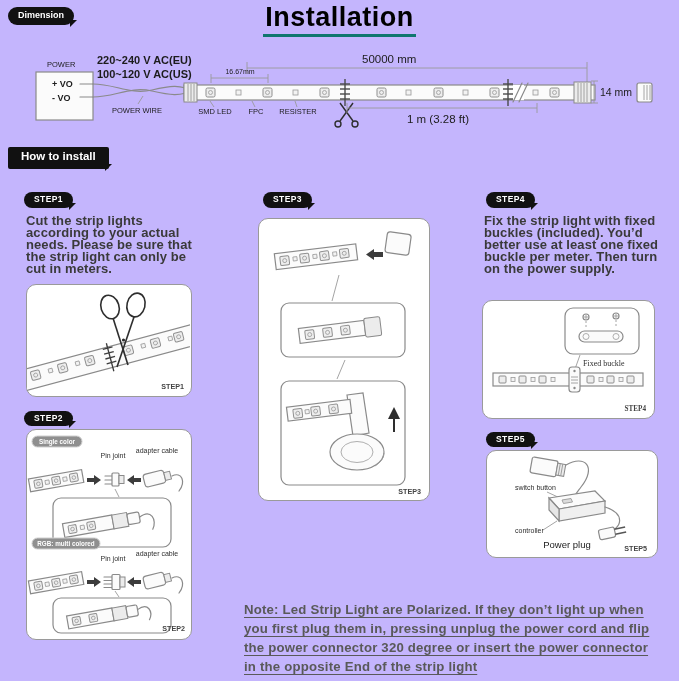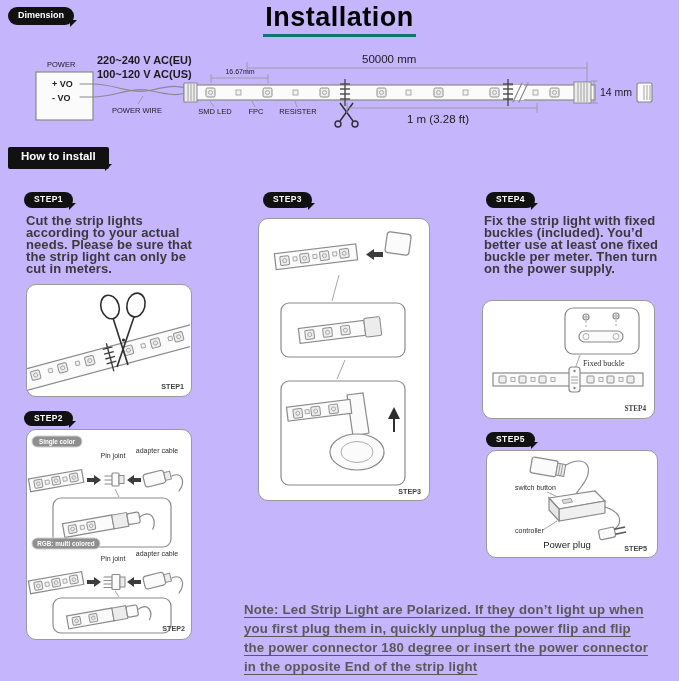--- a/index.html
+++ b/index.html
@@ -464,18 +464,18 @@
           <line x1="128" y1="84.5" x2="139" y2="84.5" stroke="#555" stroke-width="1.5"></line>
         </g>
         <text x="80" y="97" text-anchor="middle" font-size="9.5" fill="#1c1c1c">Power plug</text>
         <text x="160" y="100" text-anchor="end" class="corner">STEP5</text>
       </svg>
     </div>
   </div>
 
   <div class="note">
     <div class="note-line">Note: Led Strip Light are Polarized. If they don’t light up when</div>
-    <div class="note-line">you first plug them in, quickly unplug the power flip and flip</div>
-    <div class="note-line">the power connector 180 degree or insert the power connector</div>
+    <div class="note-line">you first plug them in, pressing unplug the power cord and flip</div>
+    <div class="note-line">the power connector 320 degree or insert the power connector</div>
     <div class="note-line">in the opposite End of the strip light</div>
   </div>
 
 </div>
 
 </body></html>

